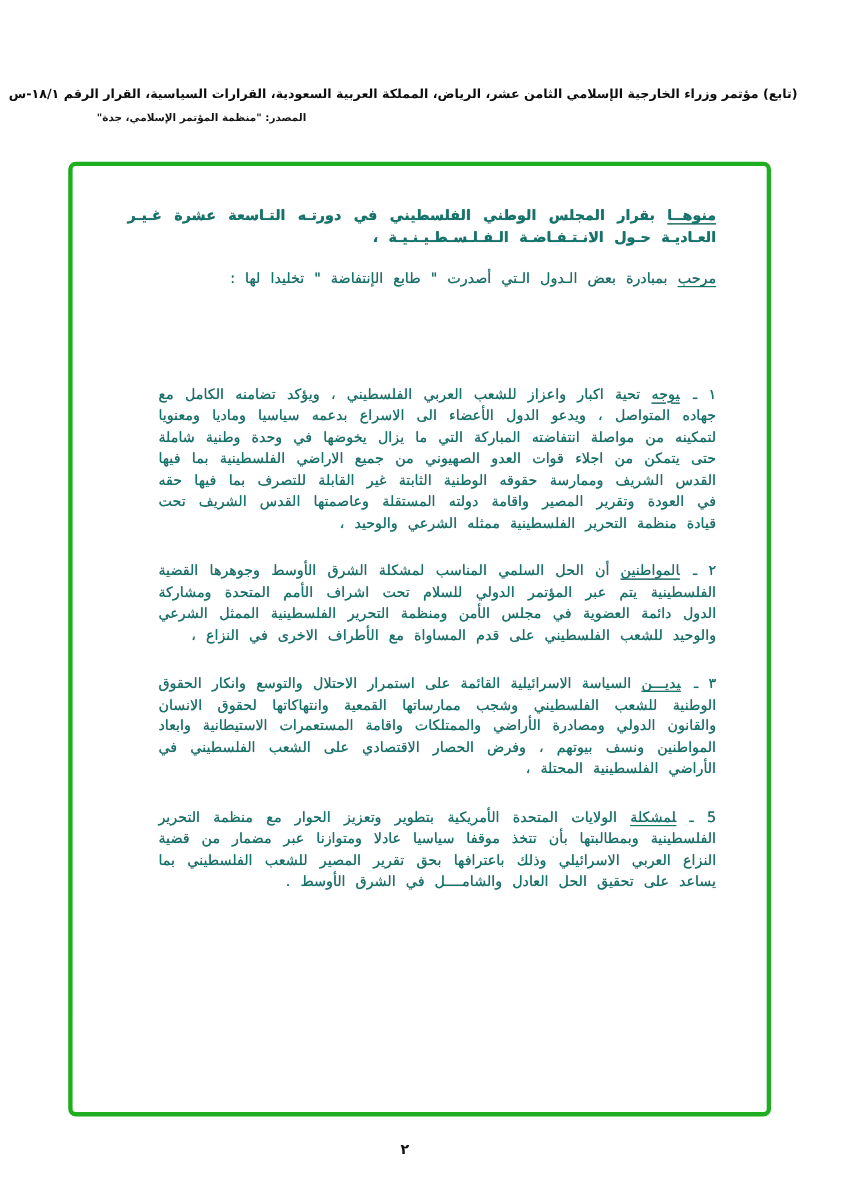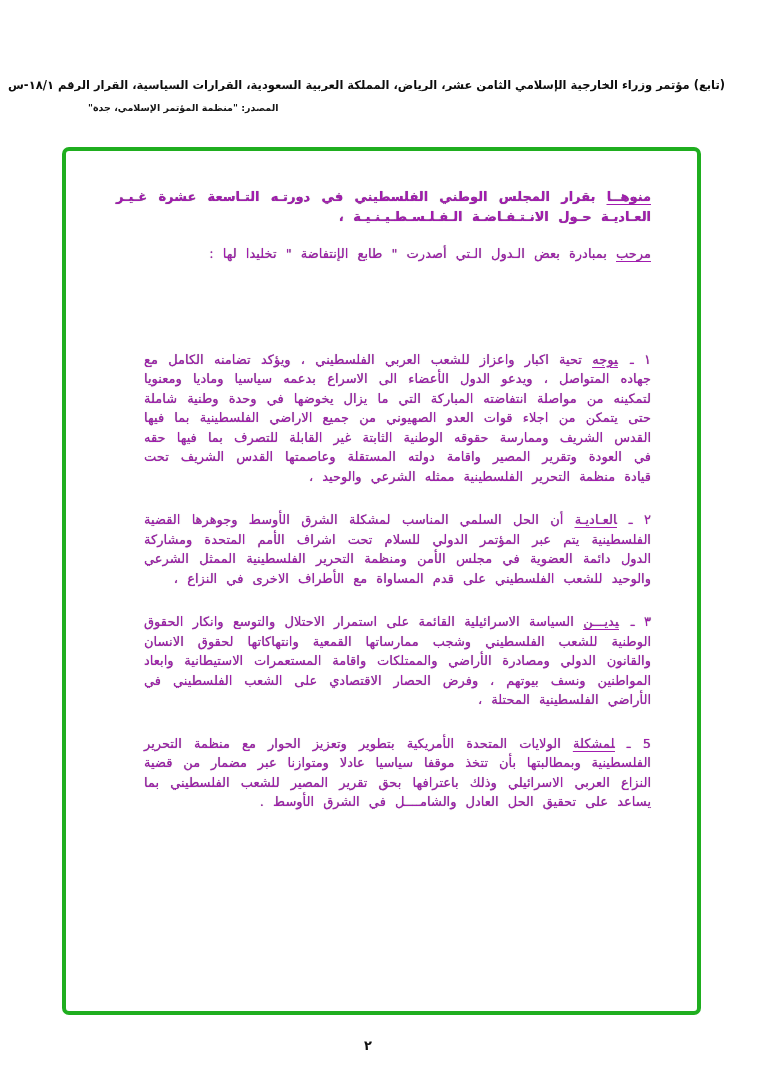--- a/index.html
+++ b/index.html
@@ -41,21 +41,21 @@
     border-radius:7px;
     background:#ffffff;
     overflow:hidden;
   }
   .doc-content {
     position:absolute;
     top:0; right:0; bottom:0; left:0;
     padding:36px 46px 18px 50px;
     direction:rtl;
     text-align:justify;
-    color:#a21caf;
+    color:#0f766e;
     font-size:13px;
     line-height:19.5px;
     word-spacing:5px;
     letter-spacing:0.4px;
     text-shadow:0 0 0.7px rgba(45,45,45,0.75);
     filter:blur(0.25px);
   }
   .preamble-1 { margin-bottom:18px; font-weight:bold; }
   .preamble-2 { margin-bottom:86px; }
   .res-item   { margin-bottom:24px;margin-left:28px; }
@@ -84,21 +84,21 @@
 
 <div class="doc-frame">
   <div class="doc-content">
 
     <p class="preamble-1"><span class="lead-word">منوهــا</span> <span>بقرار المجلس الوطني الفلسطيني في دورتـه التـاسعة عشرة غـيـر العـاديـة حـول الانـتـفـاضـة الـفـلـسـطـيـنـيـة ،</span></p>
 
     <p class="preamble-2"><span class="lead-word">مرحب</span> <span>بمبادرة بعض الـدول الـتي أصدرت  " طابع الإنتفاضة " تخليدا لها :</span></p>
 
     <p class="res-item"><span class="item-num">١ ـ</span><span class="lead-word">يوجه</span> <span>تحية اكبار واعزاز للشعب العربي الفلسطيني ، ويؤكد تضامنه الكامل مع جهاده المتواصل ، ويدعو الدول الأعضاء الى الاسراع بدعمه سياسيا وماديا ومعنويا لتمكينه من مواصلة انتفاضته المباركة التي ما يزال يخوضها في وحدة وطنية شاملة حتى يتمكن من اجلاء قوات العدو الصهيوني من جميع الاراضي الفلسطينية بما فيها القدس الشريف وممارسة حقوقه الوطنية الثابتة غير القابلة للتصرف بما فيها حقه في العودة وتقرير المصير واقامة دولته المستقلة وعاصمتها القدس الشريف تحت قيادة منظمة التحرير الفلسطينية ممثله الشرعي والوحيد ،</span></p>
 
-    <p class="res-item"><span class="item-num">٢ ـ</span><span class="lead-word">العـاديـة</span> <span>أن الحل السلمي المناسب لمشكلة الشرق الأوسط وجوهرها القضية الفلسطينية يتم عبر المؤتمر الدولي للسلام تحت اشراف الأمم المتحدة ومشاركة الدول دائمة العضوية في مجلس الأمن ومنظمة التحرير الفلسطينية الممثل الشرعي والوحيد للشعب الفلسطيني على قدم المساواة مع الأطراف الاخرى في النزاع ،</span></p>
+    <p class="res-item"><span class="item-num">٢ ـ</span><span class="lead-word">المواطنين</span> <span>أن الحل السلمي المناسب لمشكلة الشرق الأوسط وجوهرها القضية الفلسطينية يتم عبر المؤتمر الدولي للسلام تحت اشراف الأمم المتحدة ومشاركة الدول دائمة العضوية في مجلس الأمن ومنظمة التحرير الفلسطينية الممثل الشرعي والوحيد للشعب الفلسطيني على قدم المساواة مع الأطراف الاخرى في النزاع ،</span></p>
 
     <p class="res-item"><span class="item-num">٣ ـ</span><span class="lead-word">يديـــن</span> <span>السياسة الاسرائيلية القائمة على استمرار الاحتلال والتوسع وانكار الحقوق الوطنية للشعب الفلسطيني وشجب ممارساتها القمعية وانتهاكاتها لحقوق الانسان والقانون الدولي ومصادرة الأراضي والممتلكات واقامة المستعمرات الاستيطانية وابعاد المواطنين ونسف بيوتهم ، وفرض الحصار الاقتصادي على الشعب الفلسطيني في الأراضي الفلسطينية المحتلة ،</span></p>
 
     <p class="res-item"><span class="item-num">5 ـ</span><span class="lead-word">لمشكلة</span> <span>الولايات المتحدة الأمريكية بتطوير وتعزيز الحوار مع منظمة التحرير الفلسطينية وبمطالبتها بأن تتخذ موقفا سياسيا عادلا ومتوازنا عبر مضمار من قضية النزاع العربي الاسرائيلي وذلك باعترافها بحق تقرير المصير للشعب الفلسطيني بما يساعد على تحقيق الحل العادل والشامــــل في الشرق الأوسط .</span></p>
 
   </div>
 </div>
 
 <div class="page-number">٢</div>
 

